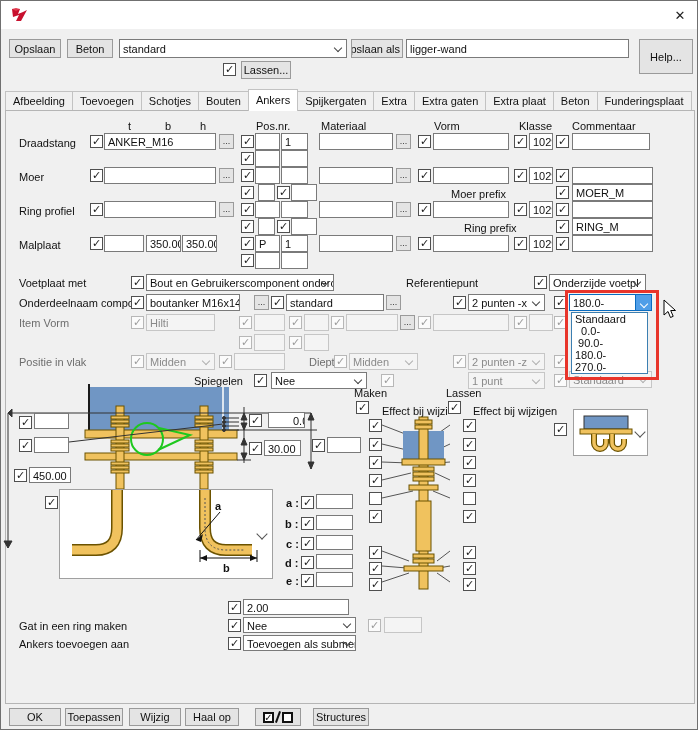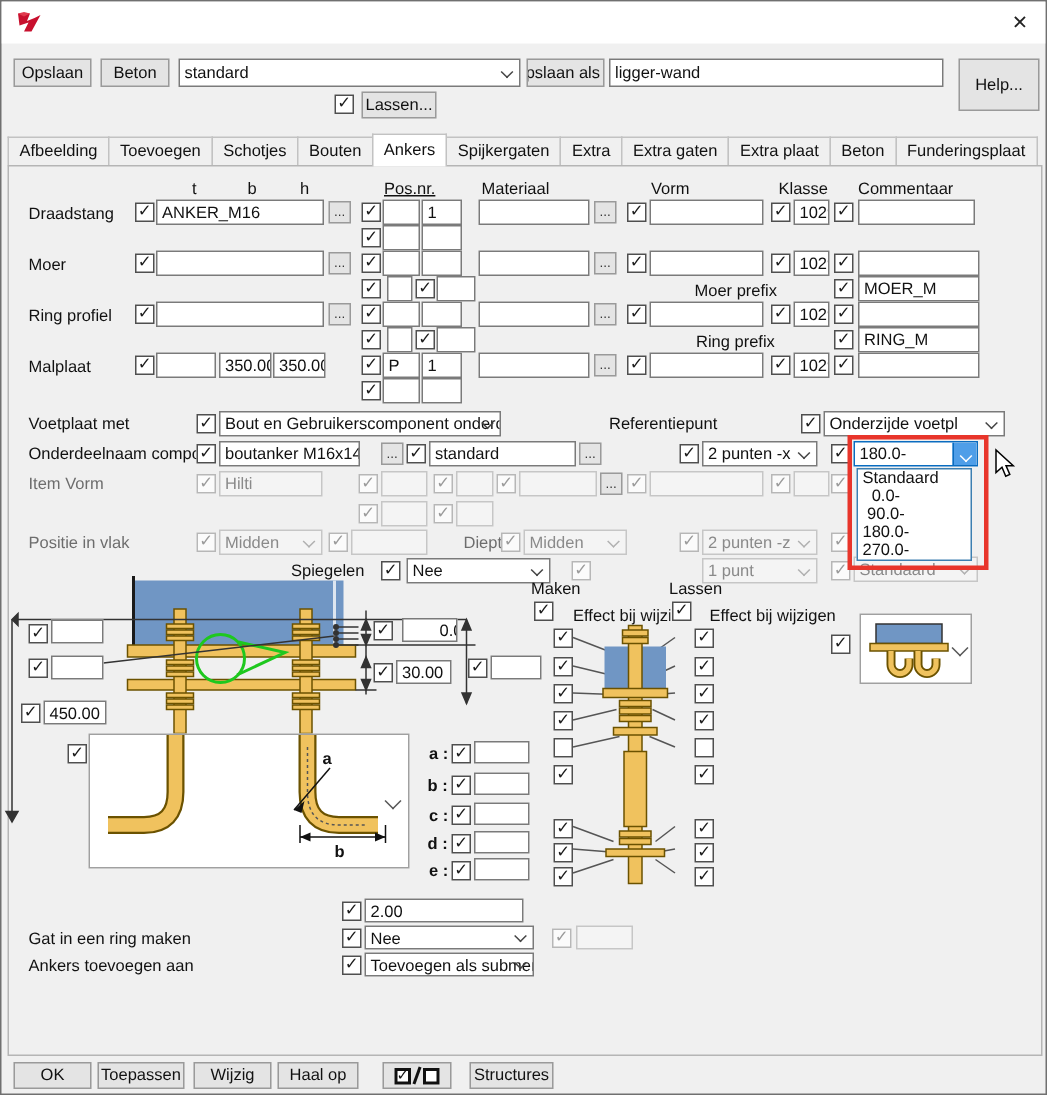--- a/index.html
+++ b/index.html
@@ -89,21 +89,21 @@
     <div class="tab">Extra gaten</div>
     <div class="tab">Extra plaat</div>
     <div class="tab">Beton</div>
     <div class="tab">Funderingsplaat</div>
   </div>
   <div id="panel"></div>
 
   <span class="lbl" style="left:127px;top:119px;">t</span>
   <span class="lbl" style="left:164px;top:119px;">b</span>
   <span class="lbl" style="left:199px;top:119px;">h</span>
-  <span class="lbl" style="left:255px;top:119px;text-decoration:underline;">Pos.nr.</span>
+  <span class="lbl" style="left:255px;top:119px;">Pos.nr.</span>
   <span class="lbl" style="left:320px;top:119px;">Materiaal</span>
   <span class="lbl" style="left:433px;top:119px;">Vorm</span>
   <span class="lbl" style="left:518px;top:119px;">Klasse</span>
   <span class="lbl" style="left:571px;top:119px;">Commentaar</span>
 
   <span class="lbl" style="left:18px;top:136px;">Draadstang</span>
   <span class="cb on" style="left:89px;top:134px;"></span>
   <div class="inp" style="left:103px;top:132px;width:112px;">ANKER_M16</div>
   <div class="dots" style="left:218px;top:133px;">...</div>
   <span class="cb on" style="left:240px;top:134px;"></span>
@@ -136,21 +136,21 @@
   <div class="inp" style="left:432px;top:166px;width:76px;"></div>
   <span class="cb on" style="left:513px;top:168px;"></span>
   <div class="inp" style="left:528px;top:166px;width:24px;">1029</div>
   <span class="cb on" style="left:555px;top:168px;"></span>
   <div class="inp" style="left:571px;top:166px;width:81px;"></div>
 
   <span class="cb on" style="left:240px;top:185px;"></span>
   <div class="inp" style="left:257px;top:183px;width:17px;"></div>
   <span class="cb on" style="left:276px;top:185px;"></span>
   <div class="inp" style="left:290px;top:183px;width:26px;"></div>
-  <span class="lbl" style="left:462px;top:187px;">Moer prefix</span>
+  <span class="lbl" style="left:450px;top:187px;">Moer prefix</span>
   <span class="cb on" style="left:555px;top:185px;"></span>
   <div class="inp" style="left:571px;top:183px;width:81px;">MOER_M</div>
 
   <span class="lbl" style="left:18px;top:204px;">Ring profiel</span>
   <span class="cb on" style="left:89px;top:202px;"></span>
   <div class="inp" style="left:103px;top:200px;width:112px;"></div>
   <div class="dots" style="left:218px;top:201px;">...</div>
   <span class="cb on" style="left:240px;top:202px;"></span>
   <div class="inp" style="left:254px;top:200px;width:25px;"></div>
   <div class="inp" style="left:280px;top:200px;width:27px;"></div>
@@ -190,21 +190,21 @@
 
   <span class="cb on" style="left:240px;top:253px;"></span>
   <div class="inp" style="left:254px;top:251px;width:25px;"></div>
   <div class="inp" style="left:280px;top:251px;width:27px;"></div>
 
   <span class="lbl" style="left:18px;top:276px;">Voetplaat met</span>
   <span class="cb on" style="left:130px;top:275px;"></span>
   <div class="dd" style="left:145px;top:273px;width:188px;">Bout en Gebruikerscomponent onderc</div>
   <span class="lbl" style="left:405px;top:276px;">Referentiepunt</span>
   <span class="cb on" style="left:533px;top:275px;"></span>
-  <div class="dd" style="left:548px;top:273px;width:121px;">Onderzijde voetpl</div>
+  <div class="dd" style="left:548px;top:273px;width:97px;">Onderzijde voetpl</div>
 
   <span class="lbl" style="left:18px;top:296px;width:112px;overflow:hidden;">Onderdeelnaam compone</span>
   <span class="cb on" style="left:130px;top:295px;"></span>
   <div class="inp" style="left:145px;top:293px;width:94px;text-align:right;">boutanker M16x140</div>
   <div class="dots" style="left:253px;top:294px;">...</div>
   <span class="cb on" style="left:270px;top:295px;"></span>
   <div class="inp" style="left:285px;top:293px;width:98px;">standard</div>
   <div class="dots" style="left:385px;top:294px;">...</div>
   <span class="cb on" style="left:452px;top:295px;"></span>
   <div class="dd" style="left:467px;top:293px;width:77px;">2 punten -x</div>

